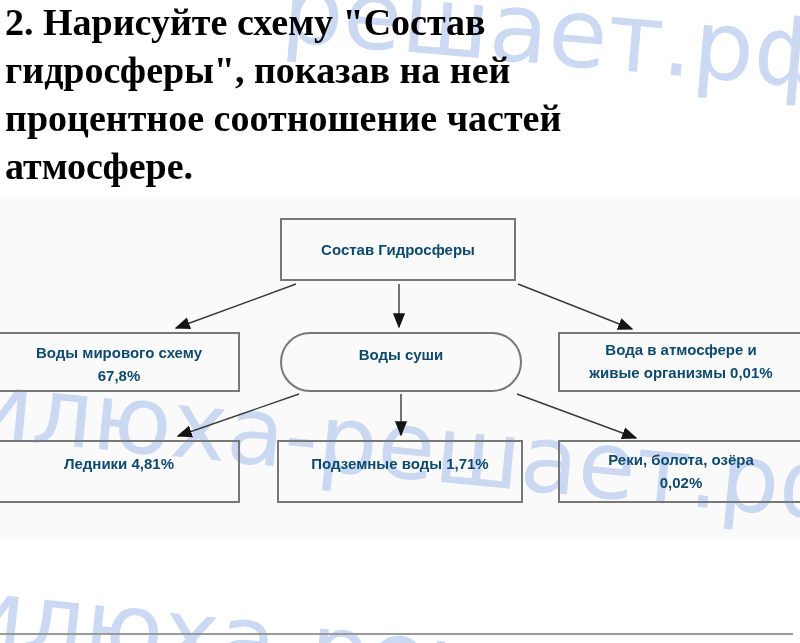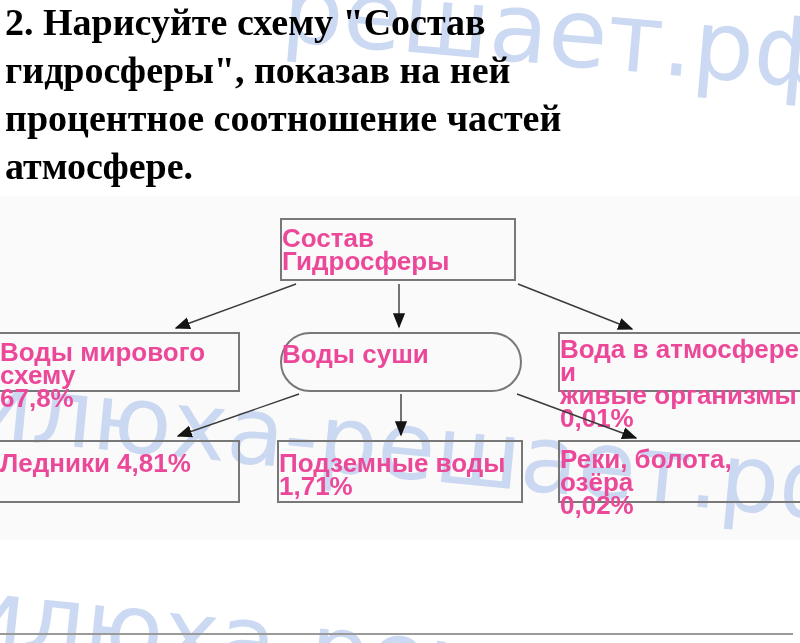--- a/index.html
+++ b/index.html
@@ -26,22 +26,22 @@
     color:#c3d3f0;opacity:.85;transform-origin:left top;
     pointer-events:none;
   }
   .wm-top{left:288px;top:-48px;font-size:96px;transform:rotate(5deg);}
   .wm-middle{left:-22px;top:350px;font-size:94px;transform:rotate(5.5deg);}
   .wm-bottom{left:-30px;top:556px;font-size:94px;transform:rotate(6deg);}
   
   .diagram{position:absolute;inset:0;z-index:3;}
   .node{
     position:absolute;box-sizing:border-box;border:2px solid #787878;
-    background:transparent;text-align:left;color:#ec4899;
-    font-weight:bold;font-size:26px;line-height:23px;
+    background:transparent;text-align:center;color:#0c4a6e;
+    font-weight:bold;font-size:15px;line-height:23px;
   }
   .node-root{left:280px;top:218px;width:236px;height:63px;
     display:flex;align-items:center;justify-content:center;}
   .node-ocean{left:-2px;top:332px;width:242px;height:60px;padding-top:7px;}
   .node-land{left:280px;top:332px;width:242px;height:60px;padding-top:9px;border-radius:30px;}
   .node-atmo{left:558px;top:332px;width:246px;height:60px;padding-top:4px;}
   .node-glaciers{left:-2px;top:440px;width:242px;height:63px;padding-top:10px;}
   .node-ground{left:277px;top:440px;width:246px;height:63px;padding-top:10px;}
   .node-rivers{left:558px;top:440px;width:246px;height:63px;padding-top:6px;}
   svg.connectors{position:absolute;left:0;top:0;z-index:3;pointer-events:none;}

